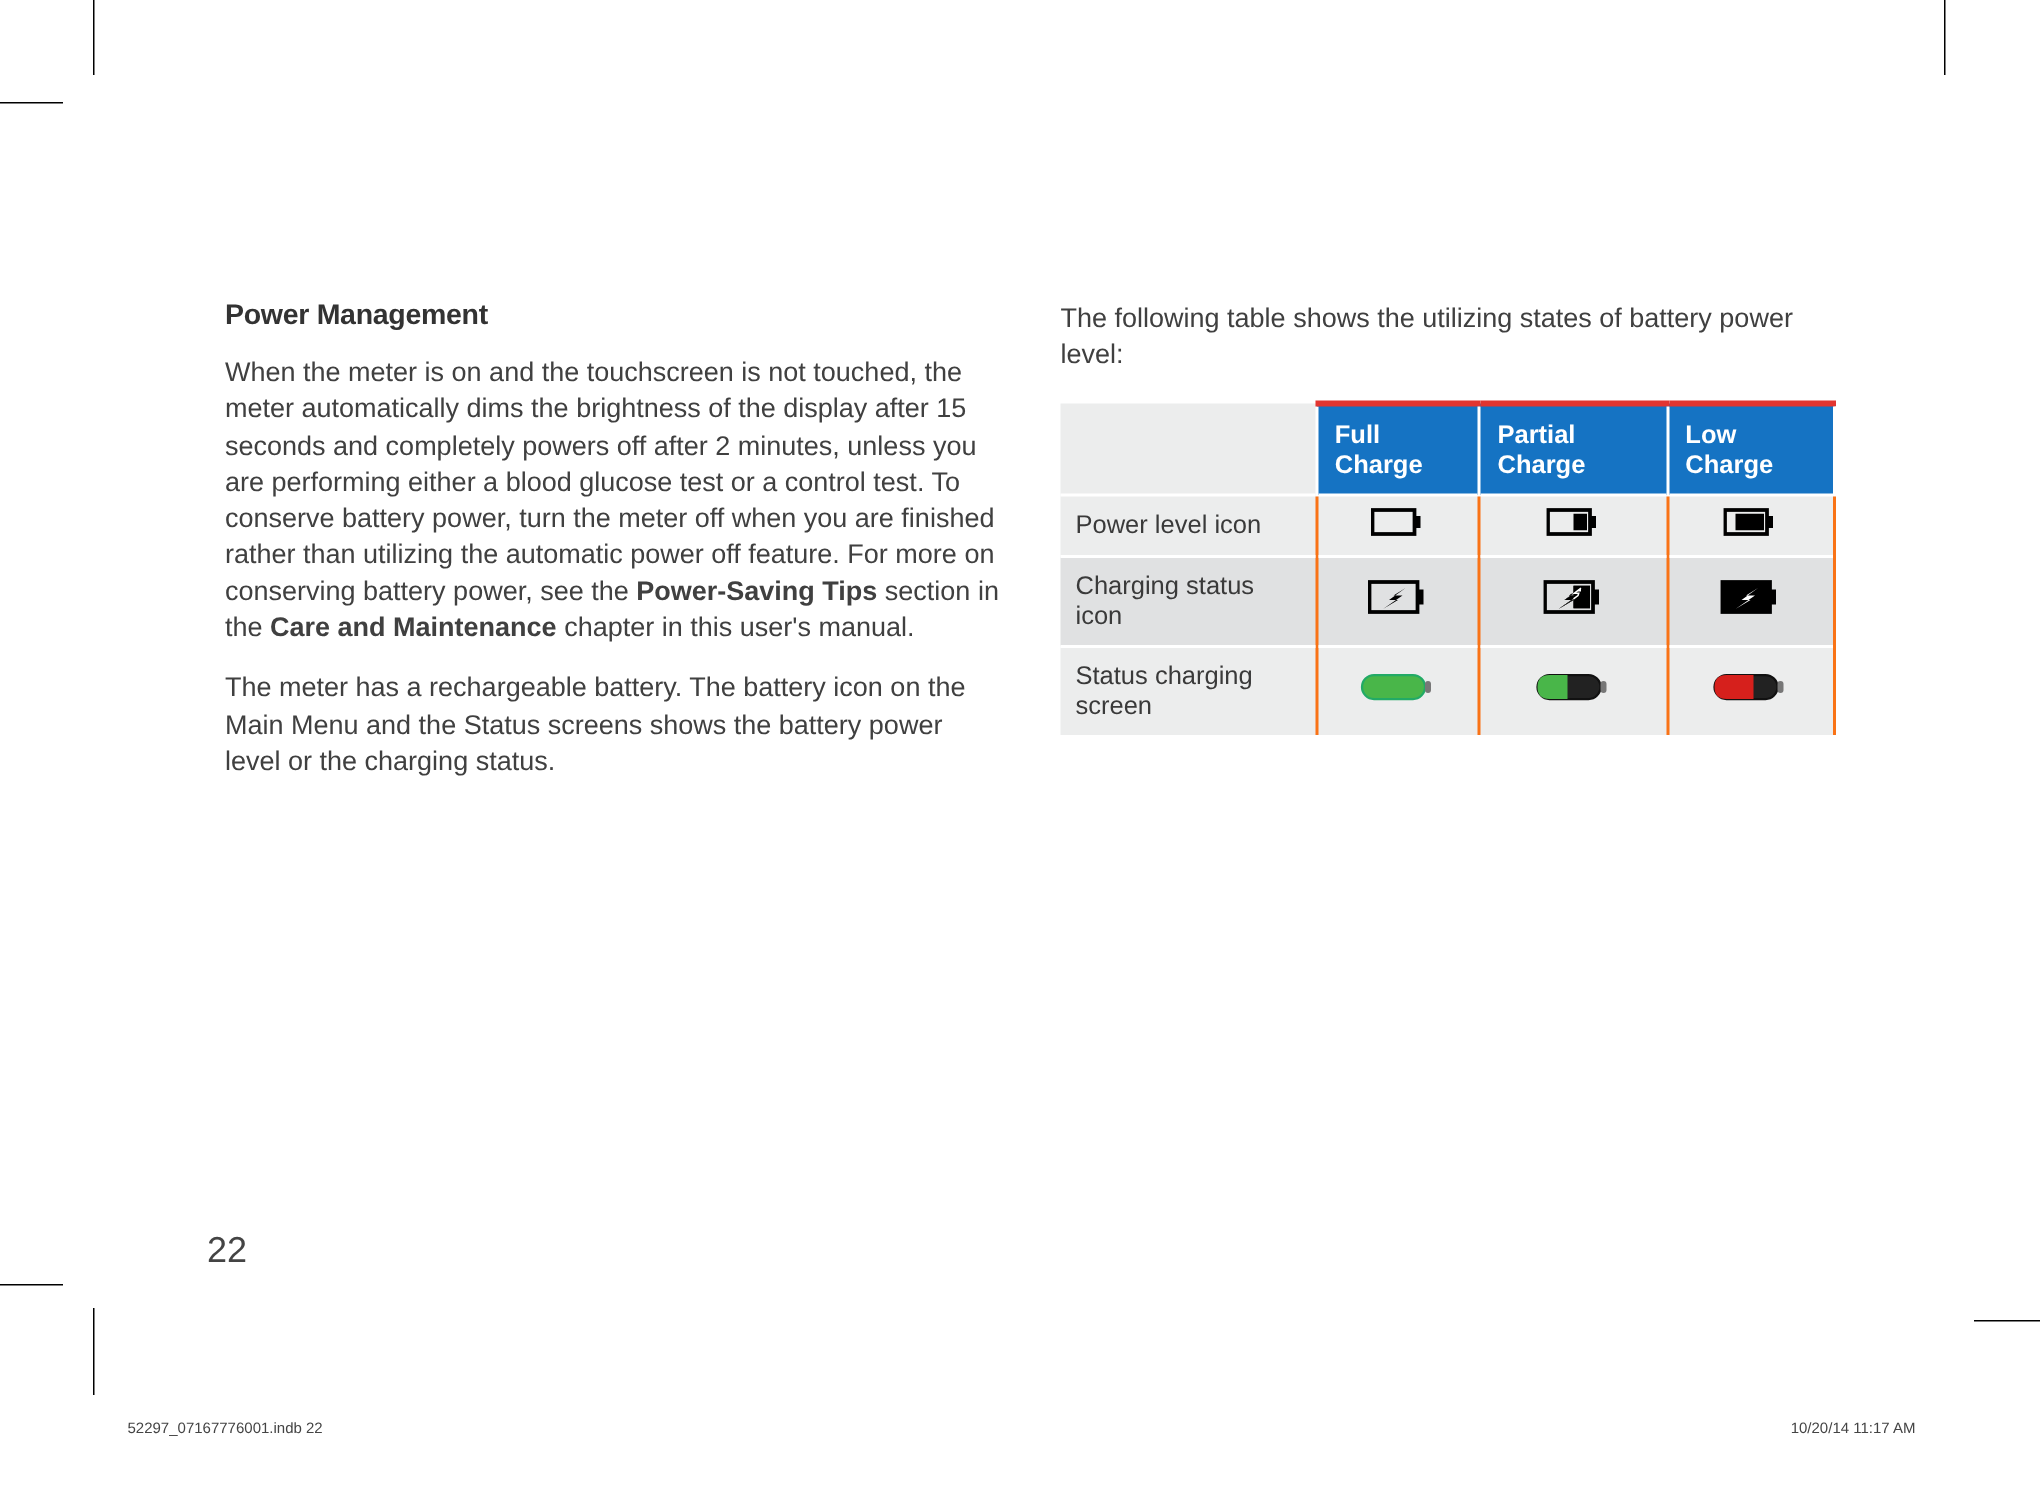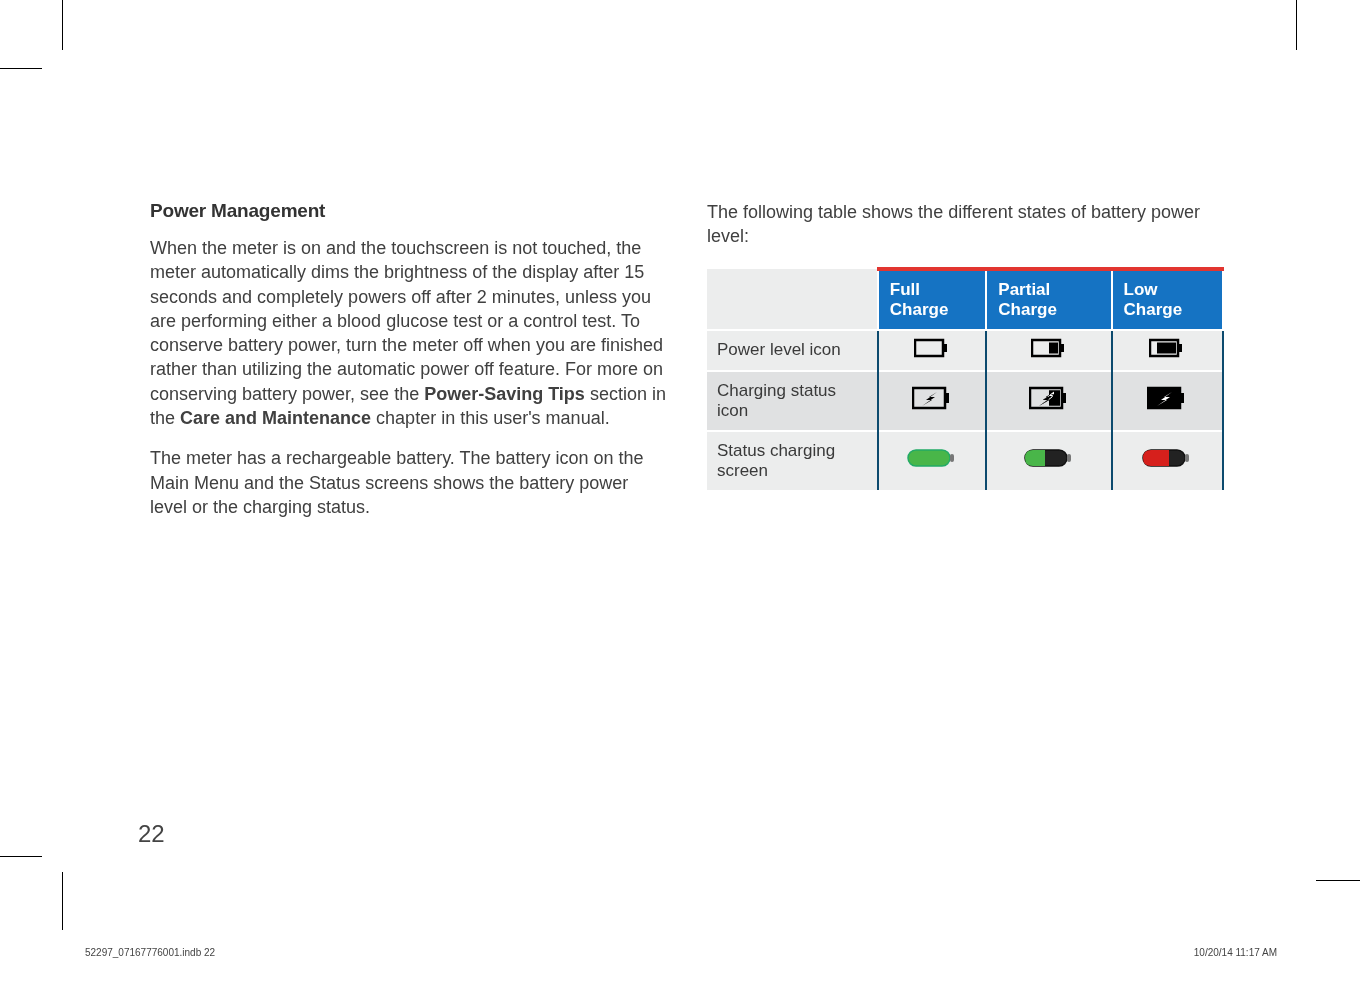--- a/index.html
+++ b/index.html
@@ -16,21 +16,21 @@
   .col { flex: 1; }
   .heading { font-weight: bold; font-size: 19px; color: #333; margin-bottom: 14px; letter-spacing: -0.2px; }
   .para { font-size: 18px; line-height: 1.35; color: #404040; margin-bottom: 16px; }
   .para .b { font-weight: bold; }
   .table { border-collapse: collapse; width: 100%; margin-top: 18px; }
   .table th, .table td { text-align: left; padding: 9px 10px; font-size: 17px; }
   .table thead th { background: #1573c3; color: #fff; font-weight: bold; border-right: 2px solid #fff; border-top: 4px solid #e23530; padding-left: 11px; }
   .table thead th:first-child { background: #eceded; color: #fff; border-top: none; }
   .table tbody tr:nth-child(odd) td { background: #eceded; }
   .table tbody tr:nth-child(even) td { background: #e0e1e2; }
-  .table tbody td { border-right: 2px solid #0c4a6e; color: #3a3a3a; border-top: 2px solid #fff; }
+  .table tbody td { border-right: 2px solid #f97316; color: #3a3a3a; border-top: 2px solid #fff; }
   .table tbody td:first-child { font-size: 17px; }
   .icon-cell { text-align: center !important; padding: 6px 8px !important; }
   .pagenum { position: absolute; left: 138px; top: 820px; font-size: 24px; color: #444; }
   .footer-left { position: absolute; left: 85px; bottom: 38px; font-size: 10px; color: #444; margin-top: 28px; }
   .footer-right { position: absolute; right: 85px; bottom: 38px; font-size: 10px; color: #444; margin-top: 36px; }
 </style>
 </head>
 <body>
 
 <div class="page">
@@ -45,21 +45,21 @@
   <div class="content">
     <div class="col">
       <div class="heading">Power Management</div>
       <p class="para">
         <span>When the meter is on and the touchscreen is not touched, the meter automatically dims the brightness of the display after 15 seconds and completely powers off after 2 minutes, unless you are performing either a blood glucose test or a control test. To conserve battery power, turn the meter off when you are finished rather than utilizing the automatic power off feature. For more on conserving battery power, see the </span><span class="b">Power-Saving Tips</span><span> section in the </span><span class="b">Care and Maintenance</span><span> chapter in this user's manual.</span>
       </p>
       <p class="para">The meter has a rechargeable battery. The battery icon on the Main Menu and the Status screens shows the battery power level or the charging status.</p>
     </div>
 
     <div class="col">
-      <p class="para">The following table shows the different states of battery power level:</p>
+      <p class="para">The following table shows the utilizing states of battery power level:</p>
       <table class="table">
         <thead>
           <tr>
             <th></th>
             <th>Full Charge</th>
             <th>Partial Charge</th>
             <th>Low Charge</th>
           </tr>
         </thead>
         <tbody>

